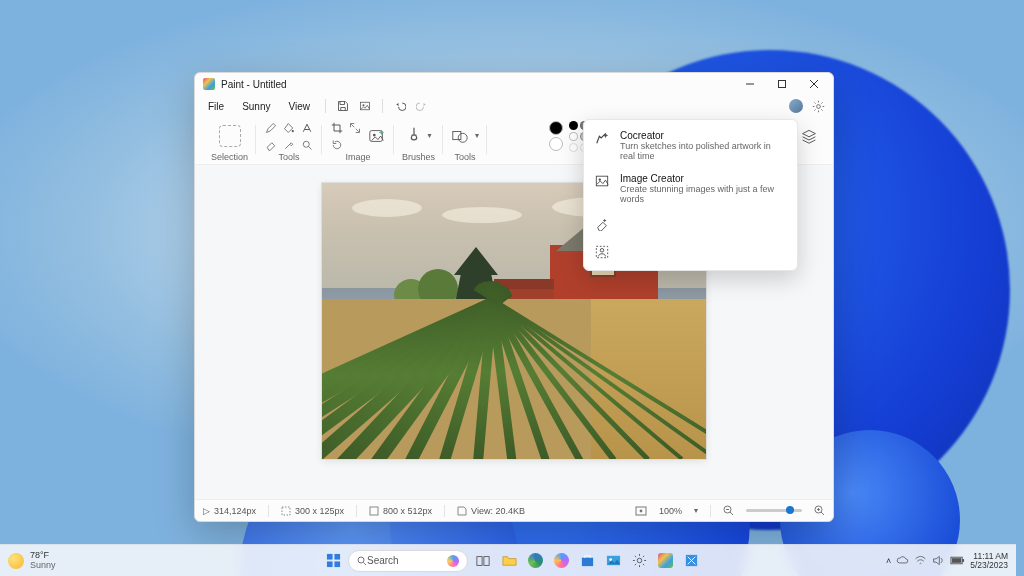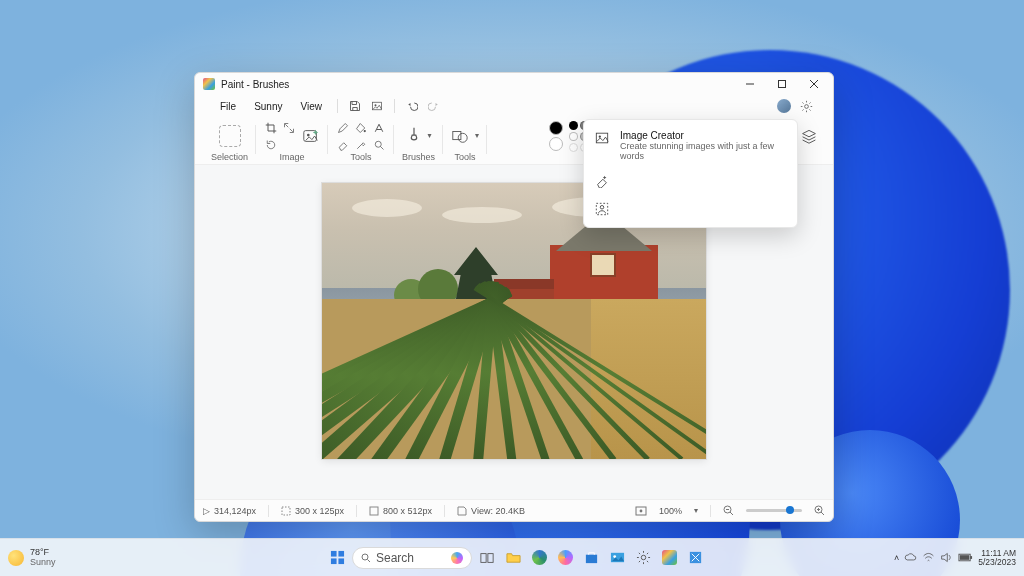--- a/index.html
+++ b/index.html
@@ -22,21 +22,21 @@
 .window {
   position:absolute; left:194px; top:72px; width:640px; height:450px;
   background:#fcfcfc; border:1px solid #d9d9d9; border-radius:6px;
   box-shadow: 0 12px 40px rgba(0,0,0,.22);
   display:flex; flex-direction:column;
 }
 .titlebar { height:22px; display:flex; align-items:center; padding:0 4px 0 8px; font-size:10px; color:#222; }
 .titlebar .appicon { width:12px; height:12px; margin-right:6px; background:linear-gradient(135deg,#e24d8a,#f0c14a,#3aa0e0,#6ec235); border-radius:2px; }
 .win-controls { margin-left:auto; display:flex; gap:2px; }
 .win-btn { width:30px; height:20px; display:flex; align-items:center; justify-content:center; color:#333; cursor:pointer; font-size:10px; }
-.menubar { height:22px; display:flex; align-items:center; gap:4px; padding:0 18px; font-size:10px; color:#222; }
+.menubar { height:22px; display:flex; align-items:center; gap:4px; padding:0 6px; font-size:10px; color:#222; }
 .menubar .mi { padding:2px 7px; cursor:pointer; border-radius:3px; }
 .menubar .sep { width:1px; height:14px; background:#ddd; margin:0 4px; }
 .menubar .tb { width:18px; height:18px; display:flex; align-items:center; justify-content:center; cursor:pointer; color:#555; border-radius:3px; }
 .menubar .spacer { flex:1; }
 
 
 .ribbon { height:48px; border-bottom:1px solid #eee; display:flex; padding:4px 8px 2px 8px; gap:0; font-size:9px;}
 .group { display:flex; flex-direction:column; align-items:center; justify-content:space-between; padding:0 8px; position:relative; }
 .group:not(:last-child)::after { content:""; position:absolute; right:0; top:4px; bottom:8px; width:1px; background:#e7e7e7; }
 .group .icons { display:flex; align-items:center; gap:6px; height:30px; }
@@ -97,26 +97,26 @@
   position:absolute; left:388px; top:46px; width:215px; background:#fff; border:1px solid #e7e7e7;
   border-radius:6px; box-shadow:0 8px 24px rgba(0,0,0,.18); padding:4px 0; z-index:5;
 }
 .dd-item{display:flex; gap:10px; padding:6px 10px; cursor:pointer; align-items:flex-start;}
 .dd-ico{width:16px;height:16px;flex-shrink:0;display:flex;align-items:center;justify-content:center;color:#404040;}
 .dd-text{display:flex;flex-direction:column;}
 .dd-title{font-size:10px;color:#111;}
 .dd-sub{font-size:9px;color:#666;}
 
 
-.taskbar{position:absolute;left:0;right:0;bottom:0;height:38px;background:rgba(245,247,250,.88);backdrop-filter:blur(6px);border-top:1px solid rgba(0,0,0,.06);display:flex;align-items:center;padding-left:8px;}
+.taskbar{position:absolute;left:0;right:8px;bottom:0;height:32px;background:rgba(245,247,250,.88);backdrop-filter:blur(6px);border-top:1px solid rgba(0,0,0,.06);display:flex;align-items:center;padding-left:8px;}
 .tb-left{position:absolute;left:8px;display:flex;align-items:center;gap:6px;font-size:9px;color:#333;}
 .sun{width:16px;height:16px;border-radius:50%;background:radial-gradient(circle at 35% 35%,#ffe27a,#f7b733);}
 .tb-center{margin:0 auto;display:flex;align-items:center;gap:4px;}
 .tb-ico{width:22px;height:22px;border-radius:4px;display:flex;align-items:center;justify-content:center;cursor:pointer;}
-.search{display:flex;align-items:center;gap:5px;height:22px;width:120px;background:#fff;border:1px solid #dadada;border-radius:11px;padding:0 8px;font-size:12px;color:#555;}
+.search{display:flex;align-items:center;height:22px;width:120px;background:#fff;border:1px solid #dadada;border-radius:11px;padding:0 8px;font-size:10px;color:#555;}
 .tb-right{position:absolute;right:8px;display:flex;align-items:center;gap:5px;font-size:9px;color:#333;}
 .clock{display:flex;flex-direction:column;align-items:flex-end;line-height:1.05;font-size:8.5px;}
 
 
 svg{display:block}
 
 .cursor{position:absolute;left:490px;top:76px;pointer-events:none;font-size:12px;color:#000;}
 </style>
 </head>
 <body>
@@ -124,21 +124,21 @@
 <div class="desktop">
   <div class="swirl s1"></div>
   <div class="swirl s2"></div>
   <div class="swirl s3"></div>
   <div class="swirl s4"></div>
 
   <div class="window">
 
     <div class="titlebar">
       <div class="appicon"></div>
-      <span>Paint - Brushes</span>
+      <span>Paint - Untitled</span>
       <div class="win-controls">
         <div class="win-btn">
             <svg width="10" height="10">
               <line x1="1" y1="5" x2="9" y2="5" stroke="#333" stroke-width="1"></line>
             </svg>
           </div>
         <div class="win-btn">
             <svg width="10" height="10">
               <rect x="1.5" y="1.5" width="7" height="7" stroke="#333" fill="none" stroke-width="1"></rect>
             </svg>
@@ -202,20 +202,63 @@
             </div>
           </div>
         <div class="label">Selection</div>
       </div>
       <div class="group">
         <div class="icons">
           <div class="stack">
             <div class="row2">
               <span class="small-ico ribbon-btn">
                   <svg width="12" height="12" viewBox="0 0 16 16">
+                    <path d="M2 14l2-5 7-7 3 3-7 7z" fill="none" stroke="#555"></path>
+                  </svg>
+                </span>
+              <span class="small-ico ribbon-btn">
+                  <svg width="12" height="12" viewBox="0 0 16 16">
+                    <path d="M7 2l6 6-6 6-5-5z" fill="none" stroke="#555"></path>
+                    <circle cx="13" cy="12" r="1.5" fill="#555"></circle>
+                  </svg>
+                </span>
+              <span class="small-ico ribbon-btn">
+                  <svg width="12" height="12" viewBox="0 0 16 16">
+                    <path d="M3 13L8 3l5 10M5 10h6" stroke="#555" fill="none" stroke-width="1.3"></path>
+                  </svg>
+                </span>
+            </div>
+            <div class="row2">
+              <span class="small-ico ribbon-btn">
+                  <svg width="12" height="12" viewBox="0 0 16 16">
+                    <path d="M3 11l6-6 4 4-6 6H5z" stroke="#555" fill="none"></path>
+                  </svg>
+                </span>
+              <span class="small-ico ribbon-btn">
+                  <svg width="12" height="12" viewBox="0 0 16 16">
+                    <path d="M3 13l6-6m2-2l2 2-2 2-2-2z" stroke="#555" fill="none"></path>
+                  </svg>
+                </span>
+              <span class="small-ico ribbon-btn">
+                  <svg width="12" height="12" viewBox="0 0 16 16">
+                    <circle cx="7" cy="7" r="4" stroke="#555" fill="none"></circle>
+                    <line x1="10" y1="10" x2="14" y2="14" stroke="#555"></line>
+                  </svg>
+                </span>
+            </div>
+          </div>
+        </div>
+        <div class="label">Tools</div>
+      </div>
+      <div class="group">
+        <div class="icons">
+          <div class="stack">
+            <div class="row2">
+              <span class="small-ico ribbon-btn">
+                  <svg width="12" height="12" viewBox="0 0 16 16">
                     <path d="M4 1v11h11M1 4h11v11" stroke="#555" fill="none" stroke-width="1.3"></path>
                   </svg>
                 </span>
               <span class="small-ico ribbon-btn">
                   <svg width="12" height="12" viewBox="0 0 16 16">
                     <path d="M2 7V2h5M14 9v5H9M3 3l4 4M13 13l-4-4" stroke="#555" fill="none"></path>
                   </svg>
                 </span>
             </div>
             <div class="row2">
@@ -231,63 +274,20 @@
           <span class="ribbon-btn">
               <svg width="18" height="18" viewBox="0 0 20 20">
                 <rect x="2" y="4" width="14" height="12" rx="2" fill="none" stroke="#555"></rect>
                 <circle cx="7" cy="9" r="1.5" fill="#555"></circle>
                 <path d="M4 15l4-4 3 3 3-4 3 5" stroke="#555" fill="none"></path>
                 <path d="M15 3l1 2 2 1-2 1-1 2-1-2-2-1 2-1z" fill="#6a8"></path>
               </svg>
             </span>
         </div>
         <div class="label">Image</div>
-      </div>
-      <div class="group">
-        <div class="icons">
-          <div class="stack">
-            <div class="row2">
-              <span class="small-ico ribbon-btn">
-                  <svg width="12" height="12" viewBox="0 0 16 16">
-                    <path d="M2 14l2-5 7-7 3 3-7 7z" fill="none" stroke="#555"></path>
-                  </svg>
-                </span>
-              <span class="small-ico ribbon-btn">
-                  <svg width="12" height="12" viewBox="0 0 16 16">
-                    <path d="M7 2l6 6-6 6-5-5z" fill="none" stroke="#555"></path>
-                    <circle cx="13" cy="12" r="1.5" fill="#555"></circle>
-                  </svg>
-                </span>
-              <span class="small-ico ribbon-btn">
-                  <svg width="12" height="12" viewBox="0 0 16 16">
-                    <path d="M3 13L8 3l5 10M5 10h6" stroke="#555" fill="none" stroke-width="1.3"></path>
-                  </svg>
-                </span>
-            </div>
-            <div class="row2">
-              <span class="small-ico ribbon-btn">
-                  <svg width="12" height="12" viewBox="0 0 16 16">
-                    <path d="M3 11l6-6 4 4-6 6H5z" stroke="#555" fill="none"></path>
-                  </svg>
-                </span>
-              <span class="small-ico ribbon-btn">
-                  <svg width="12" height="12" viewBox="0 0 16 16">
-                    <path d="M3 13l6-6m2-2l2 2-2 2-2-2z" stroke="#555" fill="none"></path>
-                  </svg>
-                </span>
-              <span class="small-ico ribbon-btn">
-                  <svg width="12" height="12" viewBox="0 0 16 16">
-                    <circle cx="7" cy="7" r="4" stroke="#555" fill="none"></circle>
-                    <line x1="10" y1="10" x2="14" y2="14" stroke="#555"></line>
-                  </svg>
-                </span>
-            </div>
-          </div>
-        </div>
-        <div class="label">Tools</div>
       </div>
       <div class="group">
         <div class="icons">
           <span class="ribbon-btn">
               <svg width="16" height="20" viewBox="0 0 16 22">
                 <path d="M8 2v8M6 10h4l1 3c0 3-6 3-6 0z" stroke="#555" fill="none" stroke-width="1.3"></path>
               </svg>
             </span>
           <span class="chev">▾</span>
         </div>
@@ -467,20 +467,32 @@
             <line x1="3" y1="4.5" x2="6" y2="4.5" stroke="#777"></line>
             <line x1="4.5" y1="3" x2="4.5" y2="6" stroke="#777"></line>
           </svg>
         </span>
     </div>
 
     <div class="dropdown">
       <div class="dd-item">
         <span class="dd-ico">
             <svg width="14" height="14" viewBox="0 0 16 16">
+              <path d="M2 14l3-8 2 2 5-5" stroke="#444" fill="none" stroke-width="1.3"></path>
+              <path d="M12 2l1 2 2 1-2 1-1 2-1-2-2-1 2-1z" fill="#555"></path>
+            </svg>
+          </span>
+        <span class="dd-text">
+            <span class="dd-title">Cocreator</span>
+            <span class="dd-sub">Turn sketches into polished artwork in real time</span>
+          </span>
+      </div>
+      <div class="dd-item">
+        <span class="dd-ico">
+            <svg width="14" height="14" viewBox="0 0 16 16">
               <rect x="1.5" y="2.5" width="13" height="11" stroke="#444" fill="none"></rect>
               <circle cx="5.5" cy="6.5" r="1.3" fill="#444"></circle>
               <path d="M2 12l4-4 3 3 3-4 3 5" stroke="#444" fill="none"></path>
             </svg>
           </span>
         <span class="dd-text">
             <span class="dd-title">Image Creator</span>
             <span class="dd-sub">Create stunning images with just a few words</span>
           </span>
       </div>

